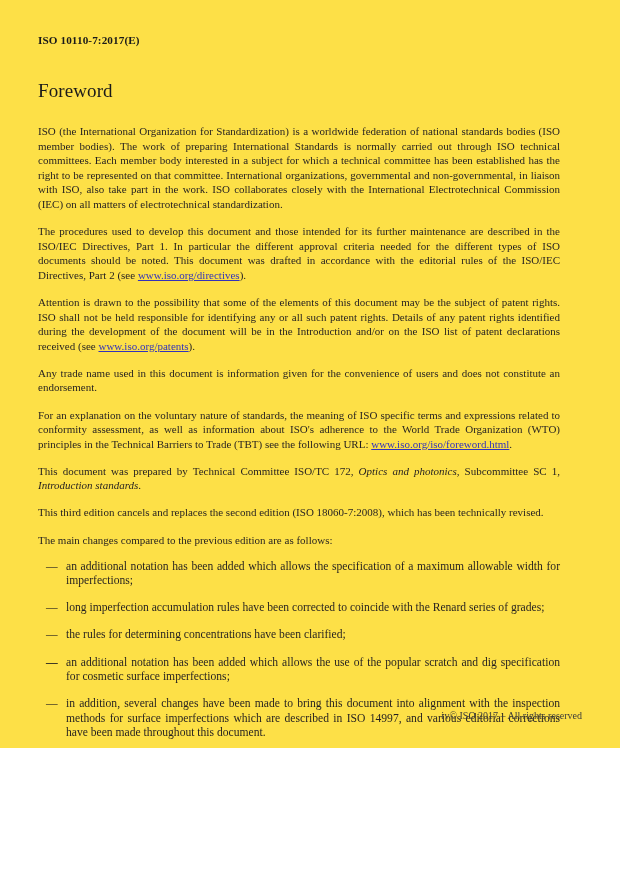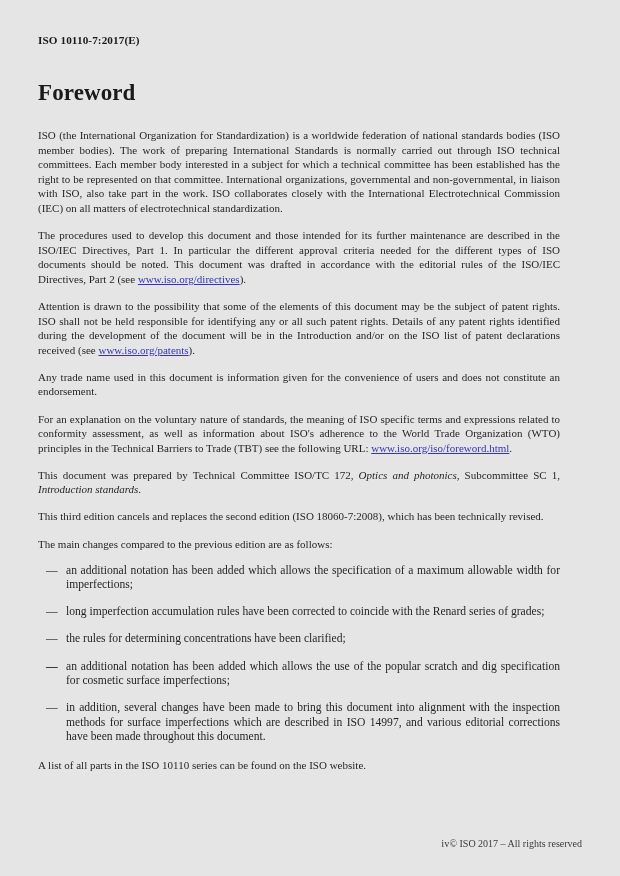--- a/index.html
+++ b/index.html
@@ -7,43 +7,43 @@
     padding: 0;
     background: #ffffff;
   }
   body {
     font-family: "Liberation Serif", "DejaVu Serif", serif;
     color: #231f20;
   }
   #page {
     position: relative;
     width: 620px;
-    height: 876px;
-    background: #e5e5e5;
+    height: 748px;
+    background: #fde047;
     overflow: hidden;
     box-sizing: border-box;
   }
   .running-head {
     position: absolute;
     left: 38px;
     top: 34px;
     font-weight: bold;
     font-size: 11.2px;
     letter-spacing: 0.1px;
     color: #1a1a1a;
   }
   .content {
     position: absolute;
     left: 38px;
     top: 80px;
     width: 522px;
   }
   h1.section-title {
-    font-size: 23px;
-    font-weight: bold;
+    font-size: 19px;
+    font-weight: normal;
     margin: 0 0 22px 0;
     letter-spacing: 0.1px;
     color: #1a1a1a;
   }
   p.body-para {
     font-size: 11px;
     line-height: 14.6px;
     text-align: justify;
     margin: 0 0 12.5px 0;
     color: #231f20;

